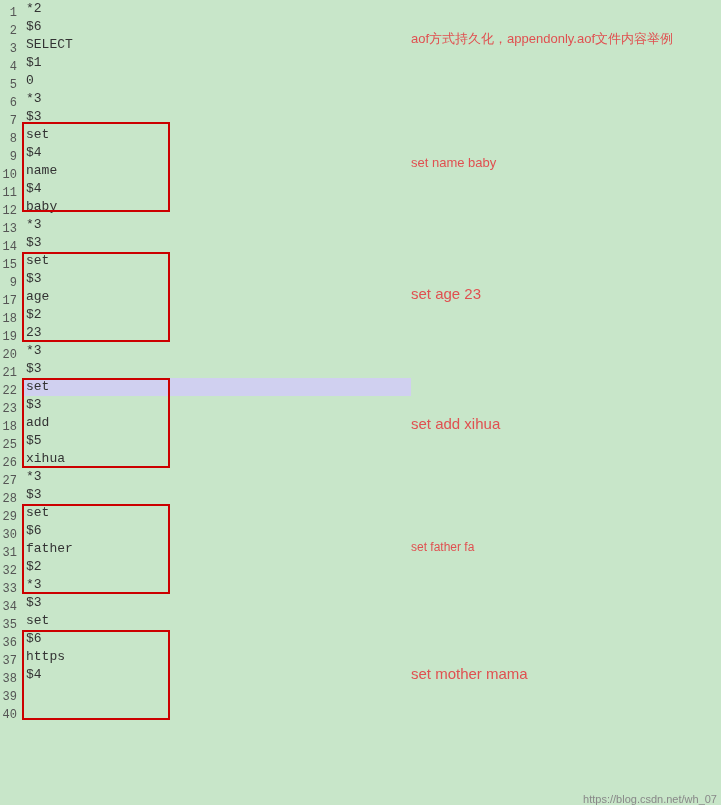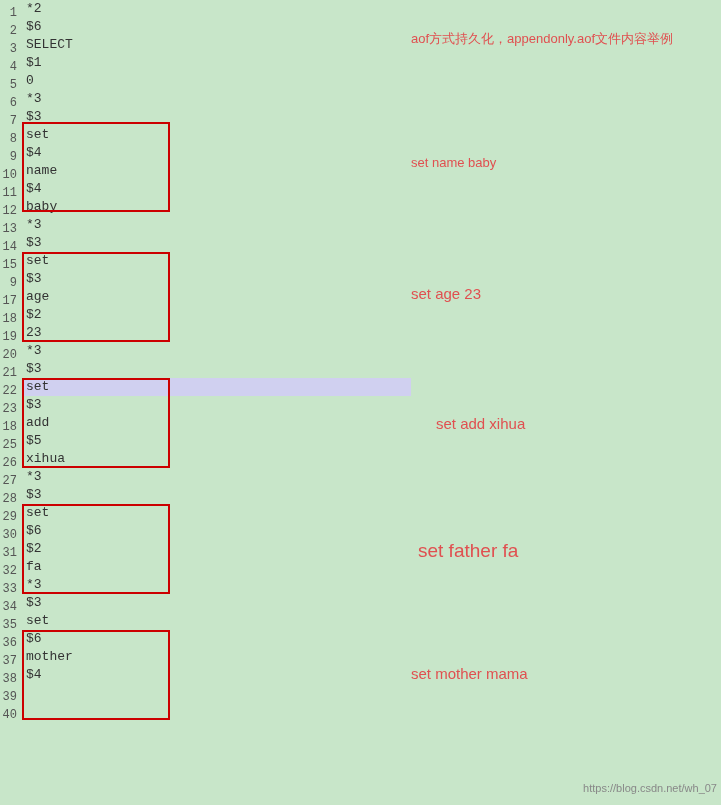--- a/index.html
+++ b/index.html
@@ -144,27 +144,27 @@
         <span class="code-line">$3</span>
         <span class="code-line highlighted">set</span>
         <span class="code-line">$3</span>
         <span class="code-line">add</span>
         <span class="code-line">$5</span>
         <span class="code-line">xihua</span>
         <span class="code-line">*3</span>
         <span class="code-line">$3</span>
         <span class="code-line">set</span>
         <span class="code-line">$6</span>
+        <span class="code-line">father</span>
         <span class="code-line">$2</span>
-        <span class="code-line">fa</span>
         <span class="code-line">*3</span>
         <span class="code-line">$3</span>
         <span class="code-line">set</span>
         <span class="code-line">$6</span>
-        <span class="code-line">mother</span>
+        <span class="code-line">https</span>
         <span class="code-line">$4</span>
       </div>
 
     <div class="block-outline" style="top: 122px; left: 0px; width: 148px; height: 90px;"></div>
 
     <div class="block-outline" style="top: 252px; left: 0px; width: 148px; height: 90px;"></div>
 
     <div class="block-outline" style="top: 378px; left: 0px; width: 148px; height: 90px;"></div>
 
     <div class="block-outline" style="top: 504px; left: 0px; width: 148px; height: 90px;"></div>
@@ -173,21 +173,21 @@
   </div>
 
   <div class="annotation-area">
 
     <div class="annotation" style="top: 30px; left: 0px; font-size: 13px;">aof方式持久化，appendonly.aof文件内容举例</div>
 
     <div class="annotation" style="top: 155px; left: 0px; font-size: 13px;">set name baby</div>
 
     <div class="annotation" style="top: 285px; left: 0px; font-size: 15px;">set age 23</div>
 
-    <div class="annotation" style="top: 415px; left: 0px; font-size: 15px; margin-left: 25px;">set add xihua</div>
+    <div class="annotation" style="top: 415px; left: 0px; font-size: 15px;">set add xihua</div>
 
-    <div class="annotation" style="top: 540px; left: 7px; font-size: 19px;">set father fa</div>
+    <div class="annotation" style="top: 540px; left: 0px; font-size: 12px;">set father fa</div>
 
     <div class="annotation" style="top: 665px; left: 0px; font-size: 15px;">set mother mama</div>
 
-    <div class="watermark" style="position:absolute; bottom:11px; right:4px;margin-top:12px;">https://blog.csdn.net/wh_07</div>
+    <div class="watermark" style="position:absolute; bottom:0; right:4px;margin-top:12px;">https://blog.csdn.net/wh_07</div>
   </div>
 </div>
 
 </body></html>

